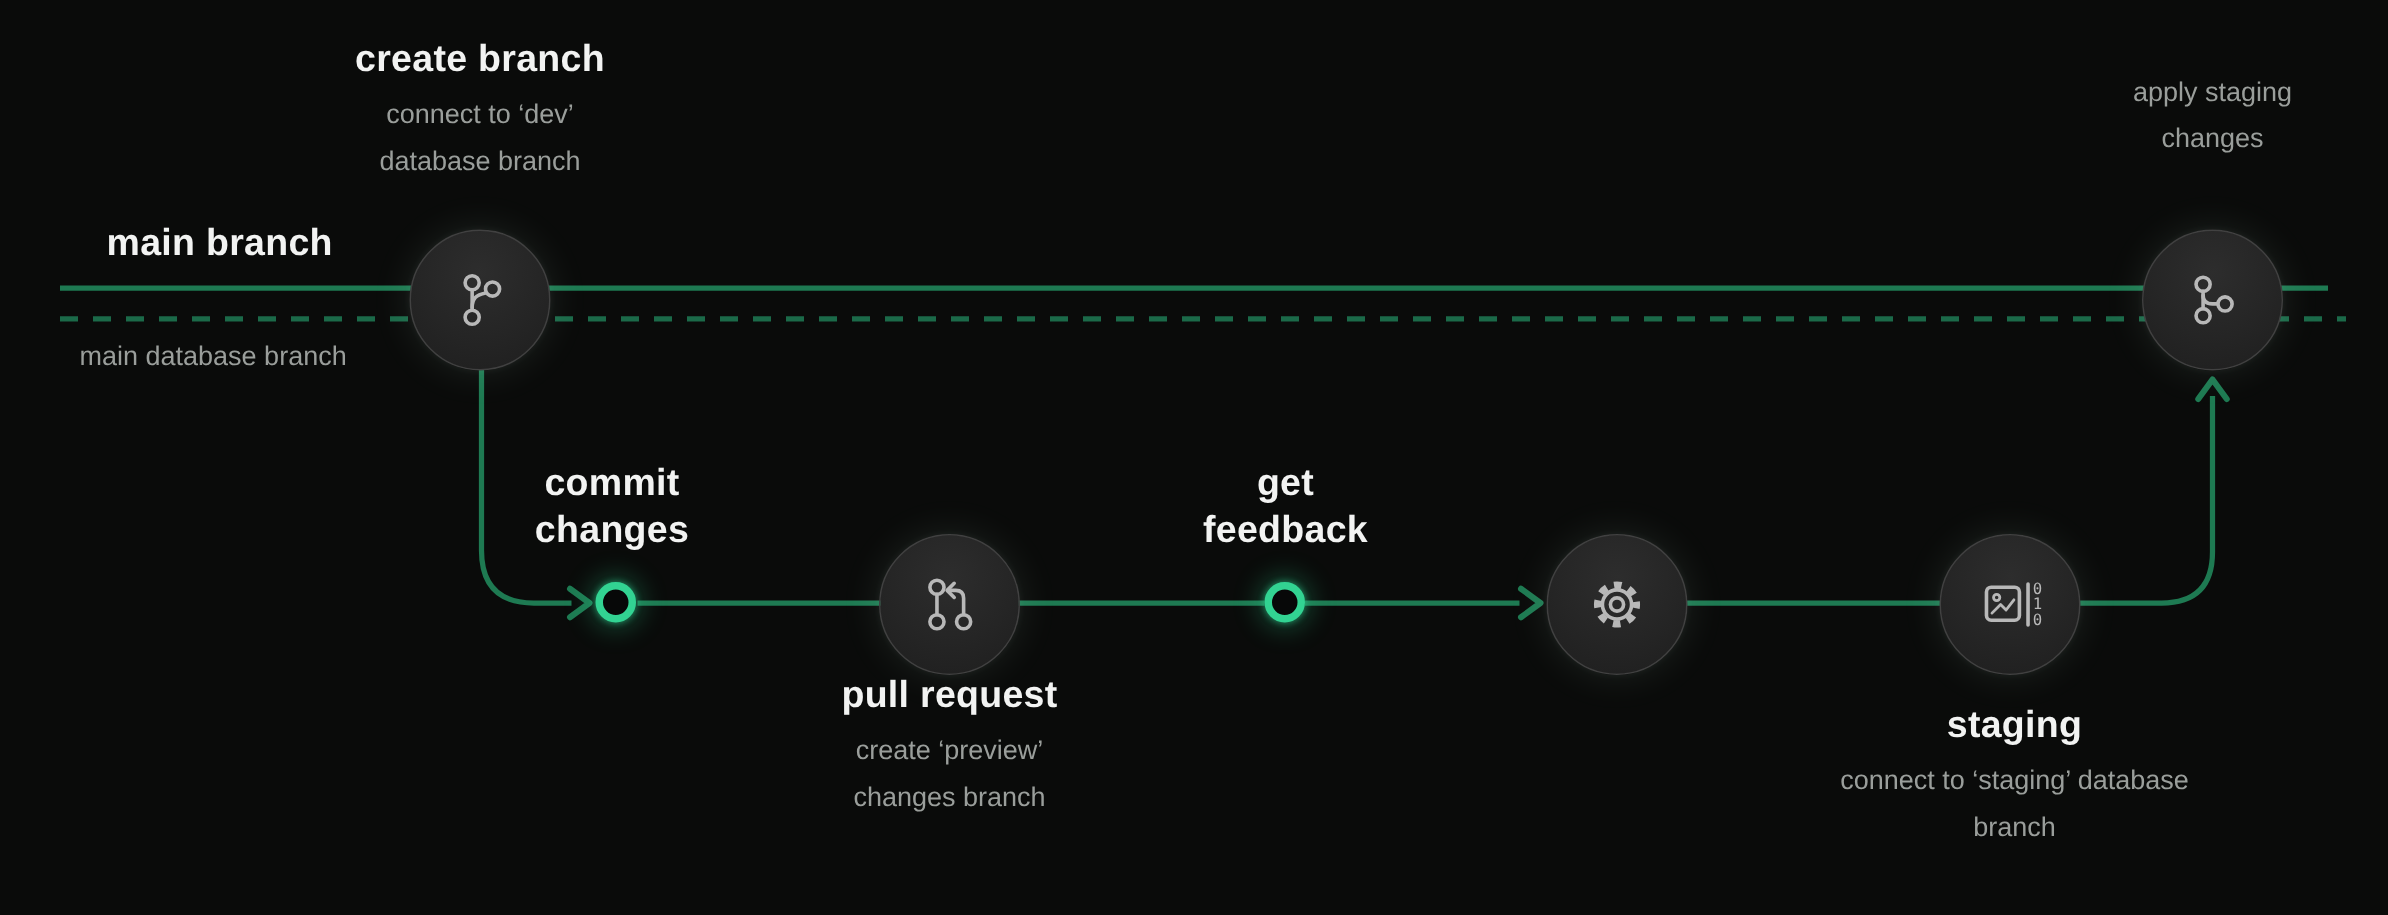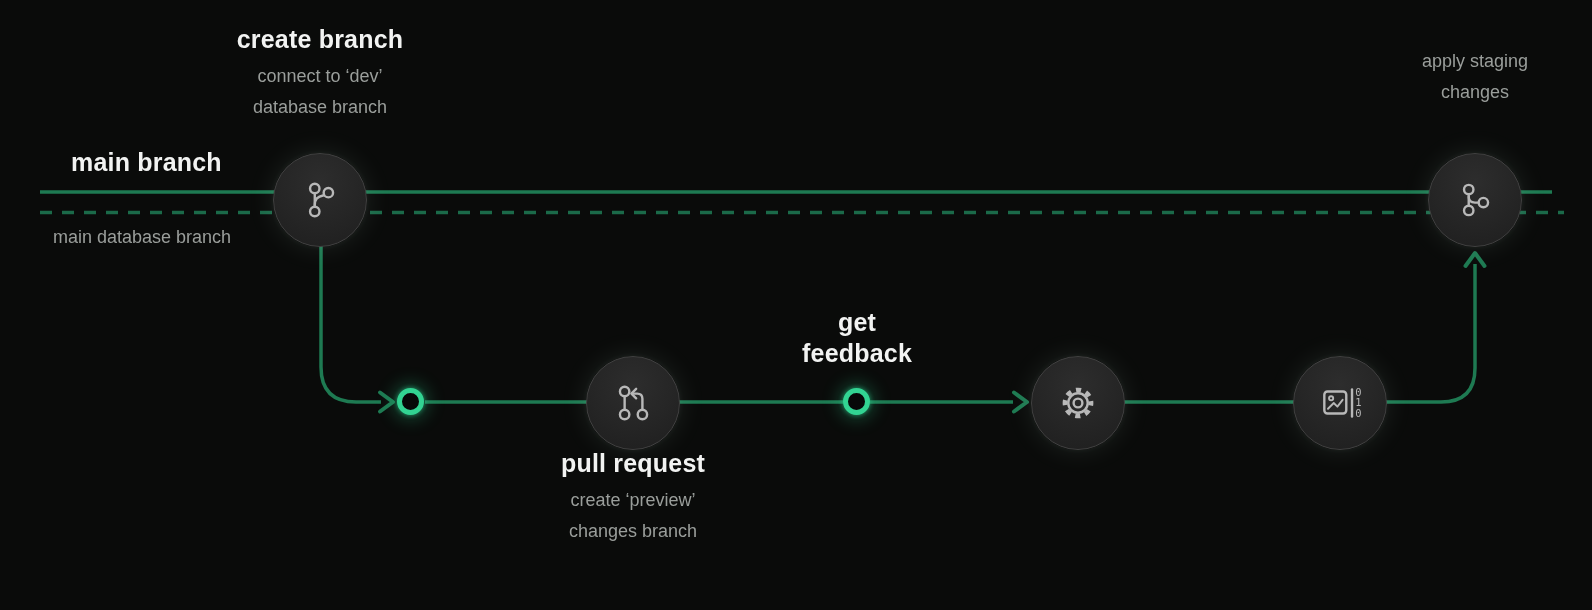--- a/index.html
+++ b/index.html
@@ -120,27 +120,36 @@
   </div>
 
   <div class="label left-align" style="left:40px;top:147px;margin-left:31px;">
     <div class="title">main branch</div>
   </div>
 
   <div class="label left-align" style="left:53px;top:222px;width:190px;">
     <div class="subtitle" style="margin-top:0;">main database branch</div>
   </div>
 
+  <div class="label center" style="left:408px;top:307px;width:120px;">
+    <div class="title">commit changes</div>
+  </div>
 
   <div class="label center" style="left:857px;top:307px;width:120px;">
     <div class="title">get feedback</div>
   </div>
 
   <div class="label center" style="left:633px;top:448px;width:210px;">
     <div class="title">pull request</div>
     <div class="subtitle">
         <div class="inner" style="width:195px;">create ‘preview’ changes branch</div>
       </div>
   </div>
 
 
+  <div class="label center" style="left:1343px;top:468px;width:250px;">
+    <div class="title">staging</div>
+    <div class="subtitle">
+        <div class="inner" style="width:240px;">connect to ‘staging’ database branch</div>
+      </div>
+  </div>
 
 </div>
 
 </body></html>

